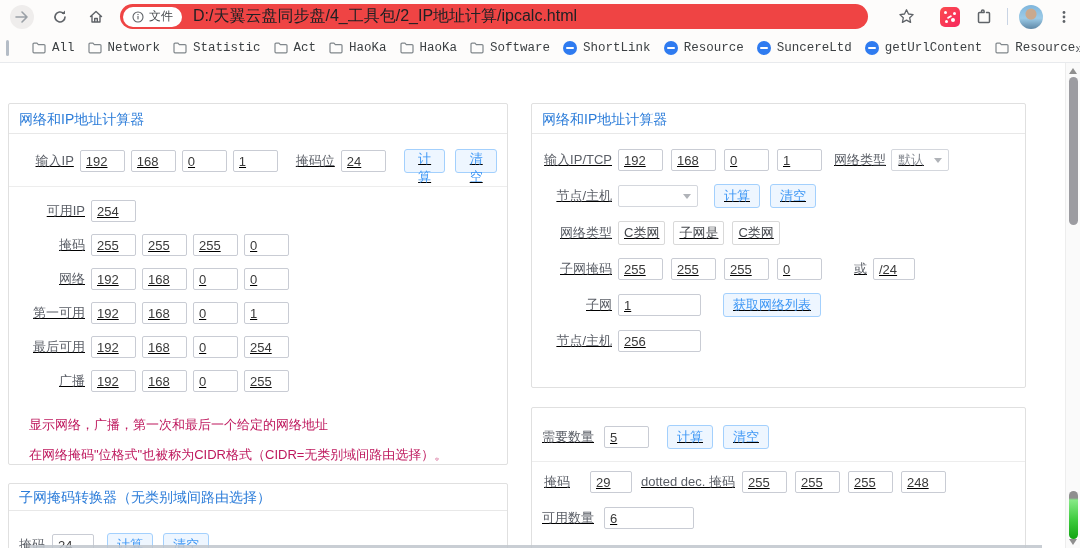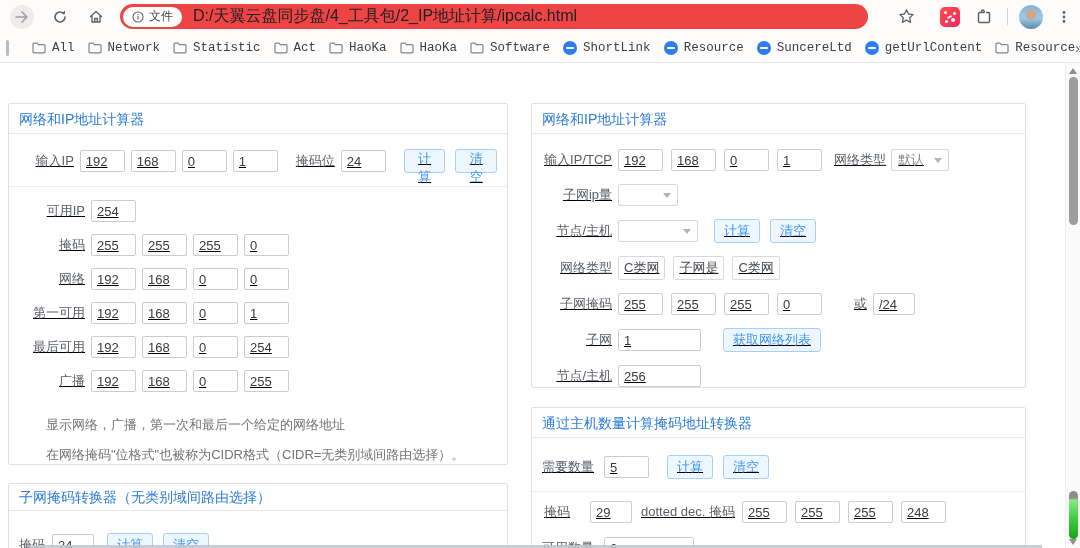--- a/index.html
+++ b/index.html
@@ -64,21 +64,21 @@
   .w90 { width:90px; }
   .btn { height:24px; padding:0 9px; font-size:13px; color:#3e97f5; background:#eef6ff;
     border:1px solid #a3d0fd; border-radius:3px; font-family:"Liberation Sans",sans-serif; }
   .sel { height:22px; border:1px solid #d4d7dd; border-radius:2px; background:#fff;
     display:flex; align-items:center; padding:0 6px; font-size:13px; color:#8b8f96; }
   .caret { width:0; height:0; border-left:4px solid transparent; border-right:4px solid transparent;
     border-top:5px solid #b0b3b8; margin-left:auto; }
   .vbox { height:24px; border:1px solid #d9d9d9; border-radius:2px; display:flex; align-items:center;
     padding:0 5px; font-size:13px; color:#46494e; margin-right:8px; background:#fff; }
   .divider { border-top:1px solid #ededed; margin:13px -10px 13px -10px; }
-  .note { font-size:13px; color:#737373; margin-left:27px; }
+  .note { font-size:13px; color:#be185d; margin-left:10px; }
 
   
   .scrollbar { position:absolute; top:0; right:0; bottom:0; width:15px; background:#fafafa;
     border-left:1px solid #ededed; }
   .sb-up { position:absolute; top:5px; left:3px; width:0; height:0;
     border-left:4.5px solid transparent; border-right:4.5px solid transparent;
     border-bottom:6px solid #8f8f8f; }
   .sb-down { position:absolute; bottom:3px; left:3px; width:0; height:0;
     border-left:4.5px solid transparent; border-right:4.5px solid transparent;
     border-top:6px solid #8f8f8f; }
@@ -309,27 +309,20 @@
           <input class="ipt w45g" value="192" style="">
           <input class="ipt w45g" value="168" style="">
           <input class="ipt w45g" value="0" style="">
           <input class="ipt w45g" value="1" style="">
           <span class="lbl" style="margin-left:4px; margin-right:5px">网络类型</span>
           <div class="sel" style="width:58px">
             <span>默认</span>
             <i class="caret"></i>
           </div>
         </div>
-        <div class="row" style="margin-bottom:13px">
-          <span class="lbl lbl-r">子网ip量</span>
-          <div class="sel" style="width:60px">
-            <span></span>
-            <i class="caret"></i>
-          </div>
-        </div>
         <div class="row h24" style="margin-bottom:13px">
           <span class="lbl lbl-r">节点/主机</span>
           <div class="sel" style="width:80px">
             <span></span>
             <i class="caret"></i>
           </div>
           <button class="btn" style="margin-left:16px">计算</button>
           <button class="btn" style="margin-left:10px">清空</button>
         </div>
         <div class="row h24" style="margin-bottom:13px">
@@ -353,21 +346,20 @@
           <button class="btn" style="margin-left:22px">获取网络列表</button>
         </div>
         <div class="row">
           <span class="lbl lbl-r">节点/主机</span>
           <input class="ipt w83" value="256" style="">
         </div>
       </div>
     </section>
 
     <section class="panel" style="left:531px; top:344px; width:495px; height:200px;">
-      <div class="panel-title">通过主机数量计算掩码地址转换器</div>
       <div class="pbody" style="padding-top:17px;">
         <div class="row h24">
           <span class="lbl" style="width:62px">需要数量</span>
           <input class="ipt w45" value="5" style="">
           <button class="btn" style="margin-left:12px">计算</button>
           <button class="btn" style="margin-left:10px">清空</button>
         </div>
         <div class="divider" style="margin:11px -10px 9px -10px"></div>
         <div class="row" style="margin-bottom:14px">
           <span class="lbl" style="width:48px; padding-left:2px">掩码</span>

